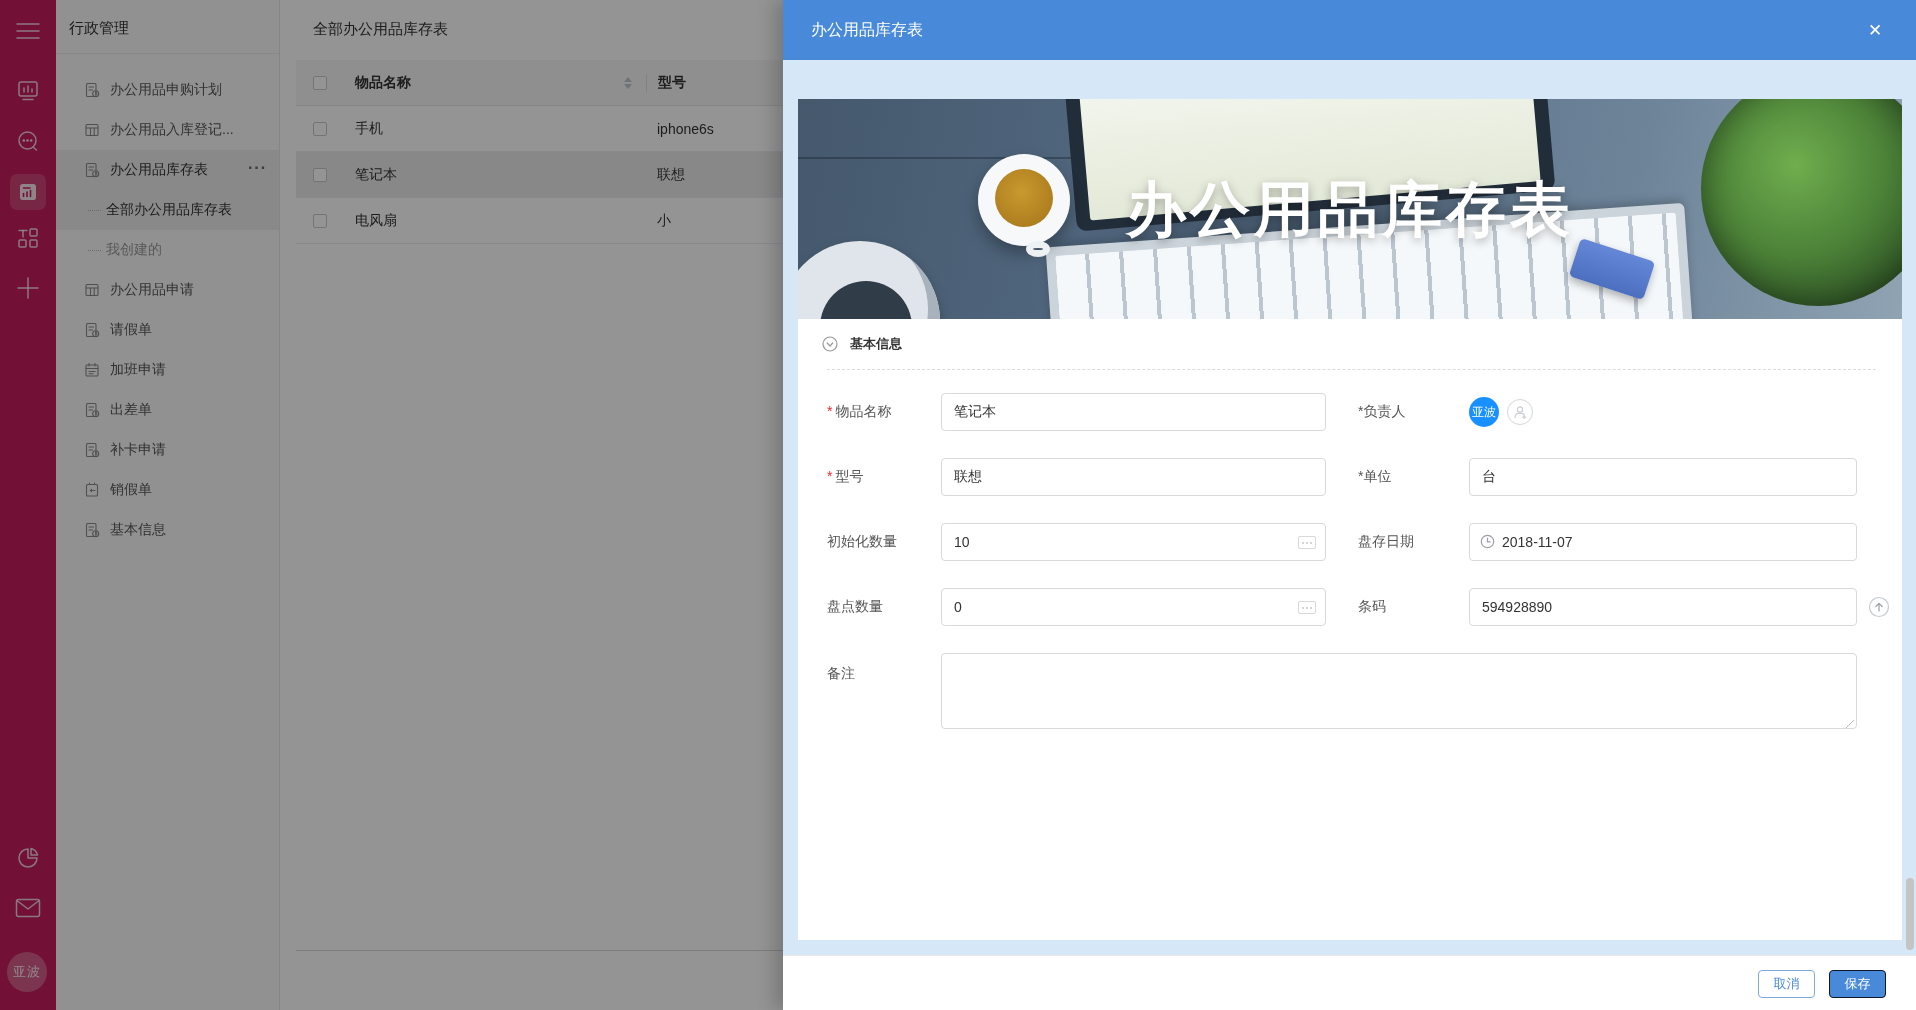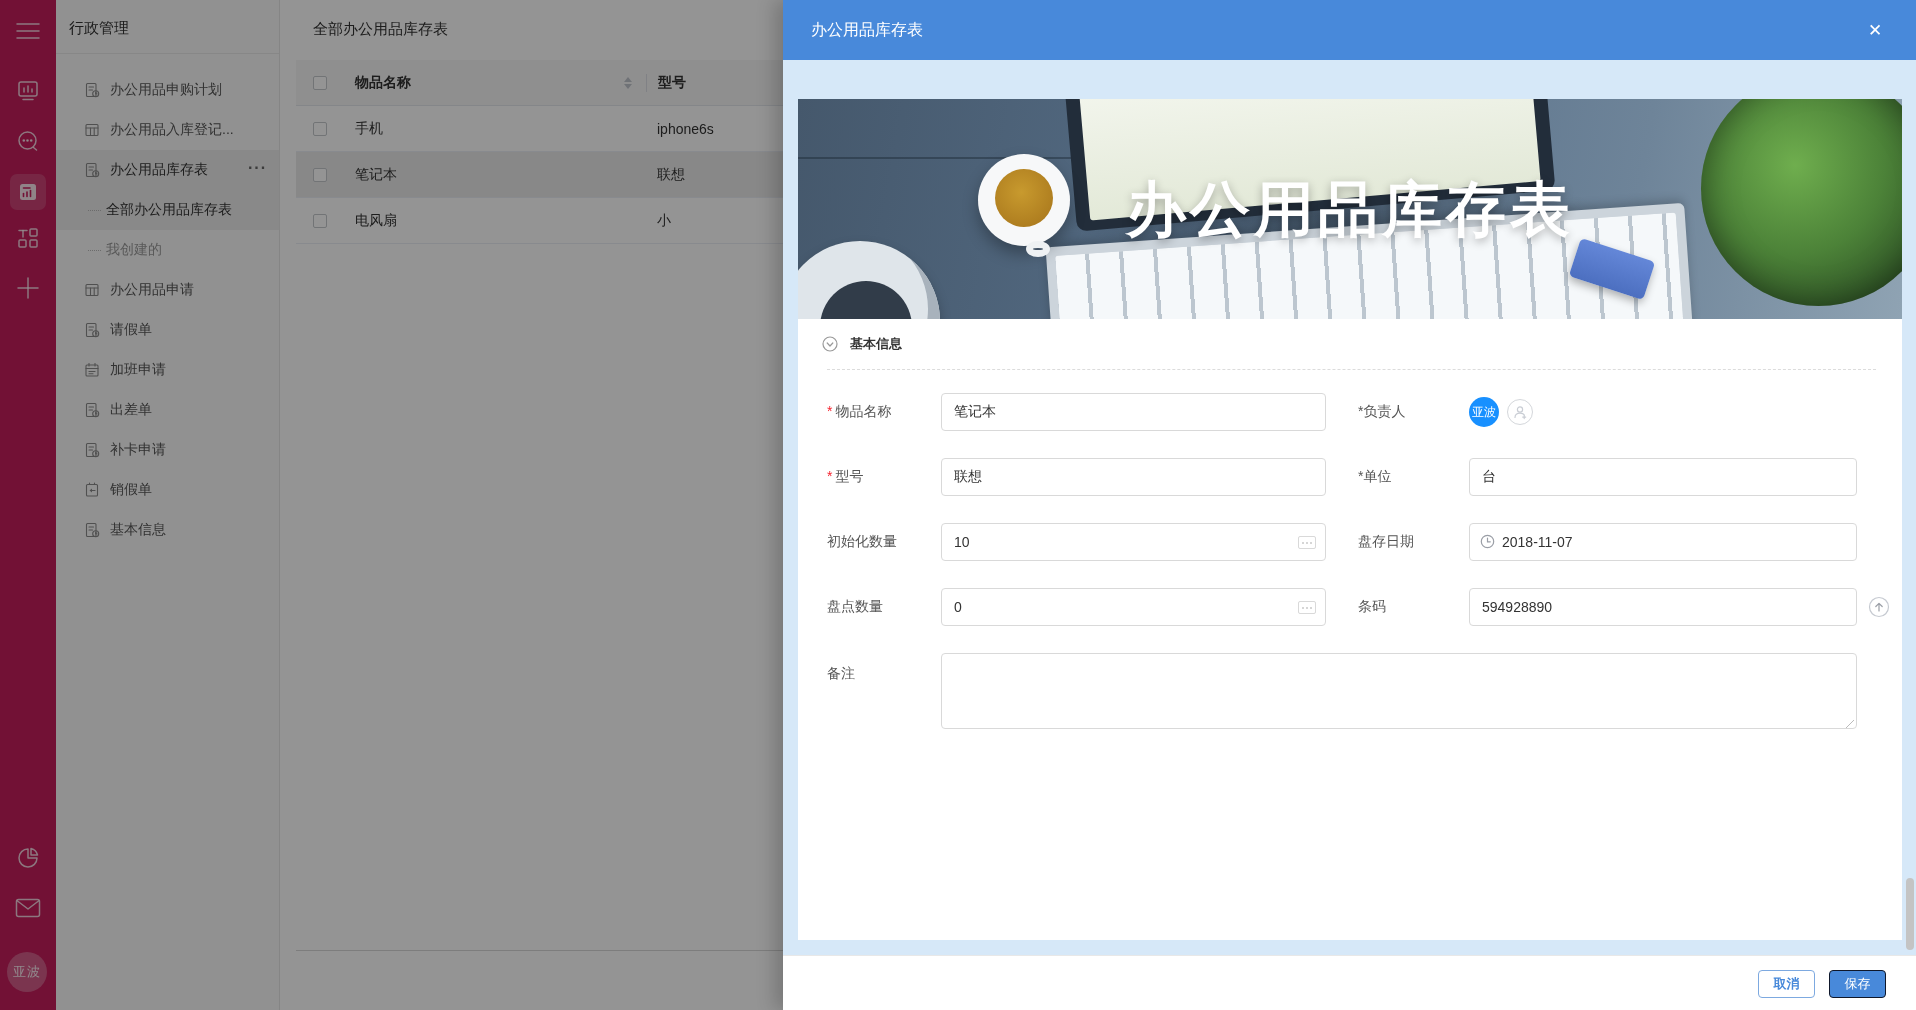--- a/index.html
+++ b/index.html
@@ -119,21 +119,21 @@
   .txa{width:916px;height:76px;border:1px solid #D9D9D9;border-radius:4px;padding:8px 12px;font-size:14px;color:#333;
        resize:none;outline:none;background:#fff;font-family:inherit;position:relative;}
   .txa-wrap{position:relative;}
   .txa-wrap:after{content:"";position:absolute;right:3px;bottom:5px;width:8px;height:8px;
        background:linear-gradient(135deg,transparent 0 50%,#BBB 50% 55%,transparent 55% 70%,#BBB 70% 75%,transparent 75%);}
 
   
   .dw-footer{position:absolute;left:0;right:0;bottom:0;height:55px;background:#fff;border-top:1px solid #E8E8E8;}
   .btn{position:absolute;top:14px;height:28px;width:57px;border-radius:4px;font-size:13px;display:flex;
        align-items:center;justify-content:center;cursor:pointer;font-family:inherit;}
-  .btn-cancel{right:101px;background:#fff;border:1px solid #7DA9E0;color:#4889DA;font-weight:bold;}
+  .btn-cancel{right:101px;background:#fff;border:1px solid #7DA9E0;color:#4889DA;}
   .btn-save{right:30px;background:#4889DA;border:1px solid #0f172a;color:#fff;}
   .dw-scroll{position:absolute;right:2px;top:878px;width:8px;height:72px;border-radius:4px;background:#C4C4C4;}
 </style>
 </head>
 <body>
 
 <div class="app">
 
   <nav class="rail">
     <div class="ric" style="top:19px;height:24px;">

